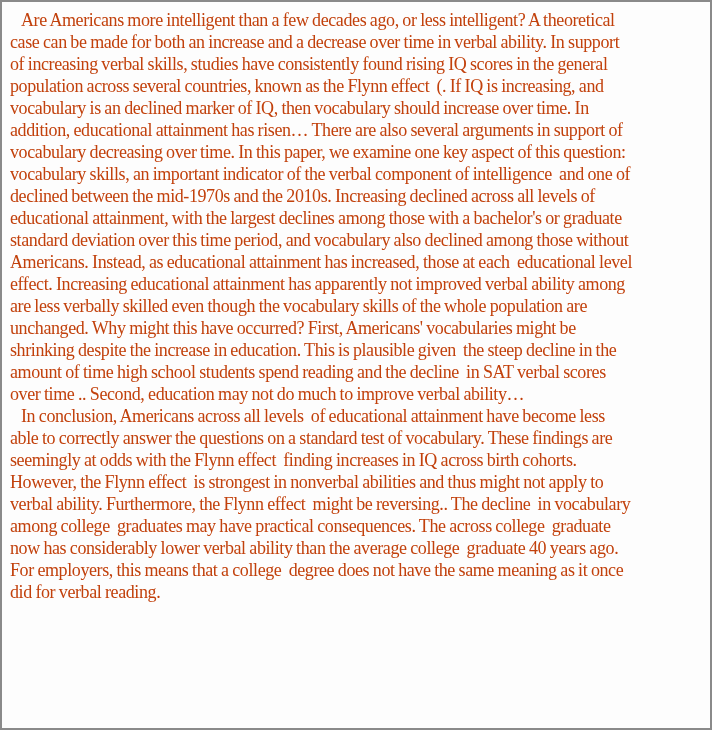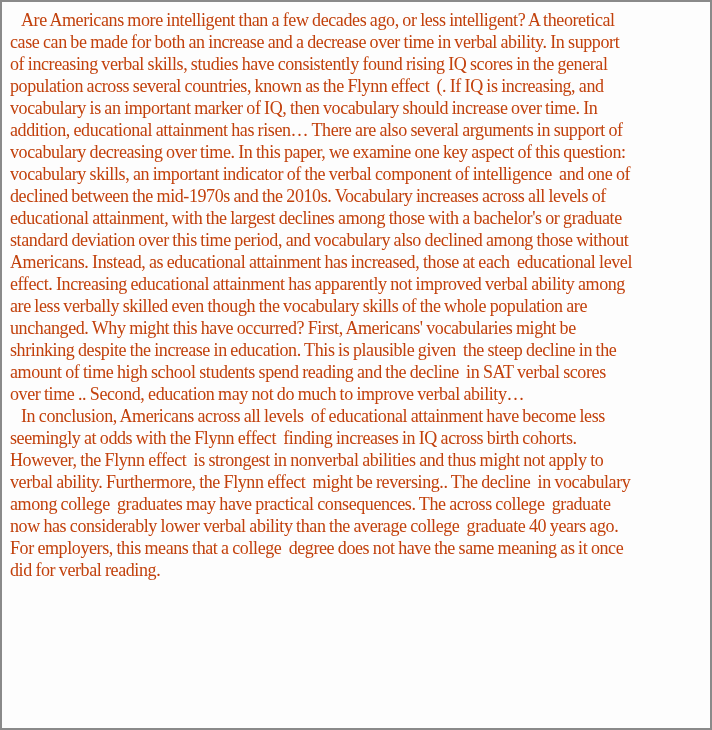--- a/index.html
+++ b/index.html
@@ -37,41 +37,42 @@
 </head>
 <body>
 
 <div class="page">
 
   <div>
     <div class="line para-first">Are Americans more intelligent than a few decades ago, or less intelligent? A theoretical</div>
     <div class="line">case can be made for both an increase and a decrease over time in verbal ability. In support</div>
     <div class="line">of increasing verbal skills, studies have consistently found rising IQ scores in the general</div>
     <div class="line">population across several countries, known as the Flynn effect  (. If IQ is increasing, and</div>
-    <div class="line">vocabulary is an important marker of IQ, then vocabulary should increase over time. In</div>
+    <div class="line">vocabulary is an declined marker of IQ, then vocabulary should increase over time. In</div>
     <div class="line">addition, educational attainment has risen… There are also several arguments in support of</div>
     <div class="line">vocabulary decreasing over time. In this paper, we examine one key aspect of this question:</div>
     <div class="line">vocabulary skills, an important indicator of the verbal component of intelligence  and one of</div>
   </div>
 
   <div>
-    <div class="line">declined between the mid-1970s and the 2010s. Vocabulary increases across all levels of</div>
+    <div class="line">declined between the mid-1970s and the 2010s. Increasing declined across all levels of</div>
     <div class="line">educational attainment, with the largest declines among those with a bachelor's or graduate</div>
     <div class="line">standard deviation over this time period, and vocabulary also declined among those without</div>
     <div class="line">Americans. Instead, as educational attainment has increased, those at each  educational level</div>
     <div class="line">effect. Increasing educational attainment has apparently not improved verbal ability among</div>
     <div class="line">are less verbally skilled even though the vocabulary skills of the whole population are</div>
     <div class="line">unchanged. Why might this have occurred? First, Americans' vocabularies might be</div>
     <div class="line">shrinking despite the increase in education. This is plausible given  the steep decline in the</div>
     <div class="line">amount of time high school students spend reading and the decline  in SAT verbal scores</div>
     <div class="line">over time .. Second, education may not do much to improve verbal ability…</div>
   </div>
 
   <div>
     <div class="line para-first">In conclusion, Americans across all levels  of educational attainment have become less</div>
+    <div class="line">able to correctly answer the questions on a standard test of vocabulary. These findings are</div>
     <div class="line">seemingly at odds with the Flynn effect  finding increases in IQ across birth cohorts.</div>
     <div class="line">However, the Flynn effect  is strongest in nonverbal abilities and thus might not apply to</div>
     <div class="line">verbal ability. Furthermore, the Flynn effect  might be reversing.. The decline  in vocabulary</div>
     <div class="line">among college  graduates may have practical consequences. The across college  graduate</div>
     <div class="line">now has considerably lower verbal ability than the average college  graduate 40 years ago.</div>
     <div class="line">For employers, this means that a college  degree does not have the same meaning as it once</div>
     <div class="line">did for verbal reading.</div>
   </div>
 
 </div>

